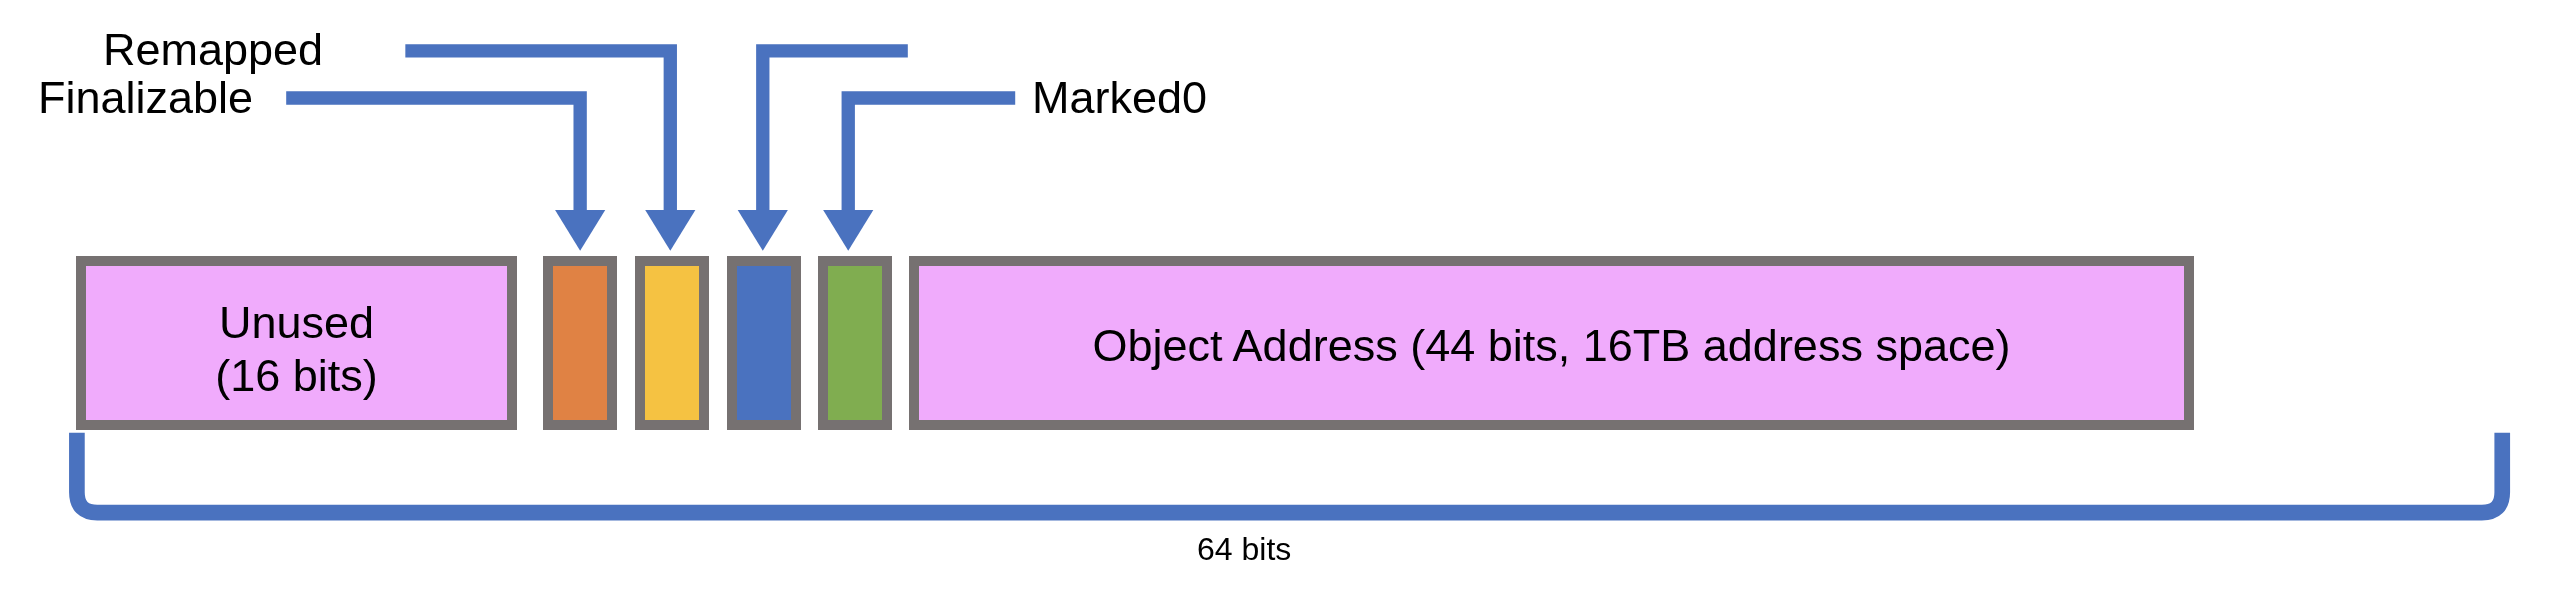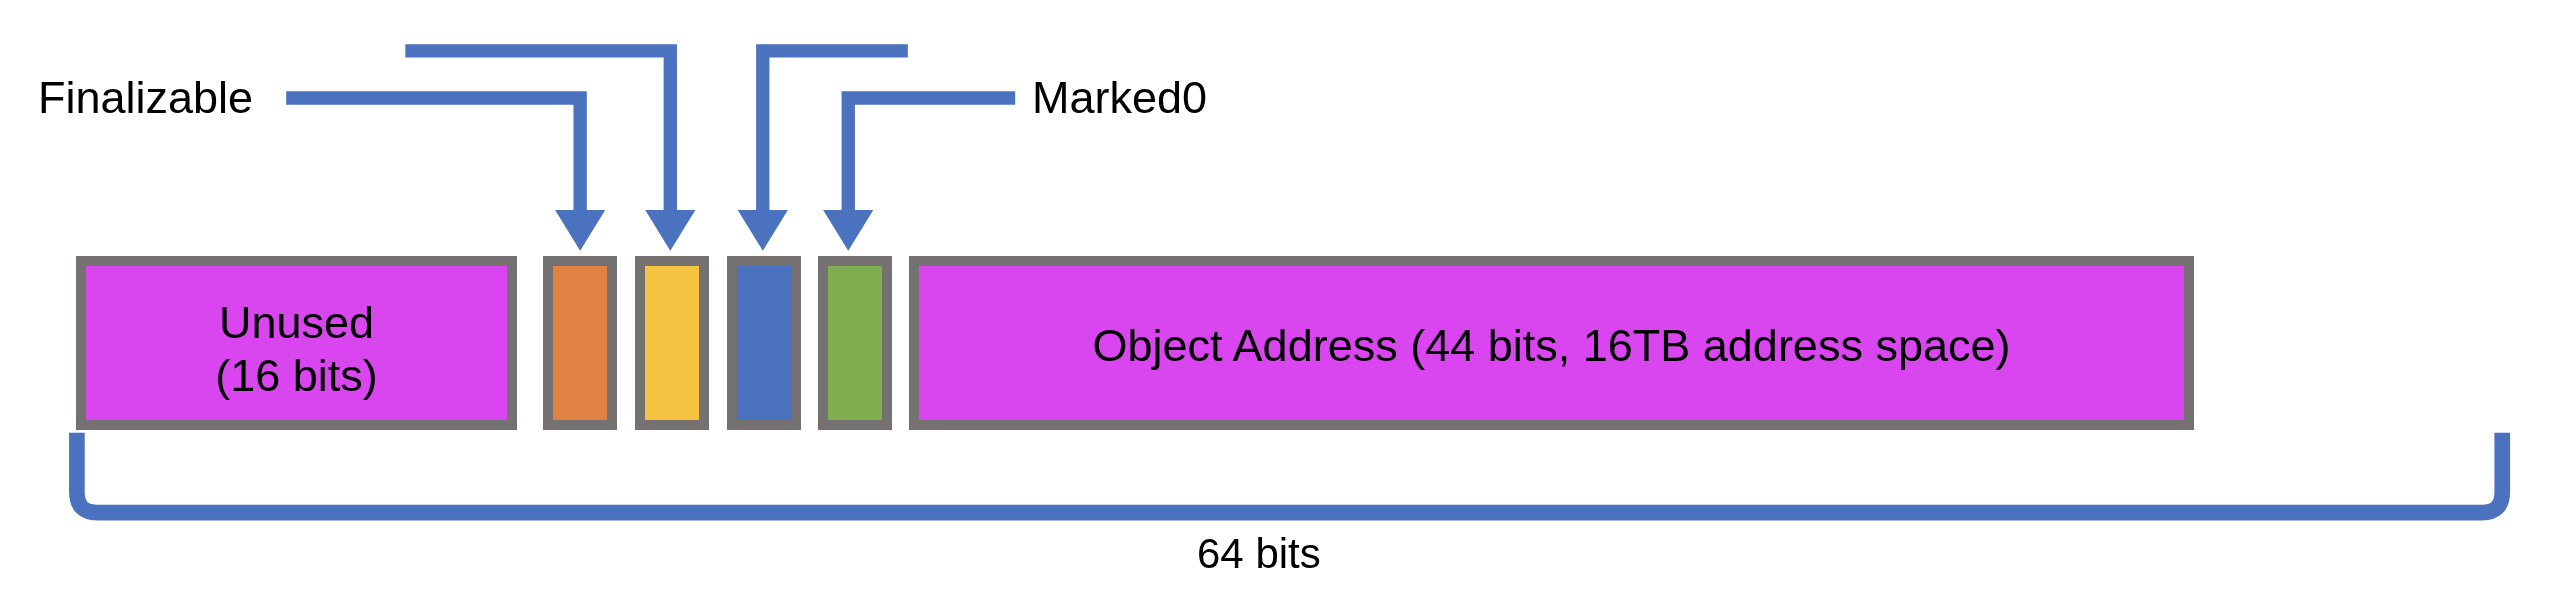--- a/index.html
+++ b/index.html
@@ -1,29 +1,30 @@
 <!DOCTYPE html>
 <html style="font-size:12.5px"><head>
 <meta charset="utf-8">
 <style>
   html,body{margin:0;padding:0;background:#ffffff;}
   body{font-family:"Liberation Sans","DejaVu Sans",sans-serif;}
   #stage{position:relative;width:2576px;height:613px;background:#ffffff;overflow:hidden;}
   #stage svg.layer{position:absolute;left:0;top:0;width:2576px;height:613px;}
   .lbl{position:absolute;white-space:nowrap;color:#000000;font-size:45px;line-height:1;font-family:"Liberation Sans","DejaVu Sans",sans-serif;}
-  .seg{position:absolute;box-sizing:border-box;border:10.2px solid #767171;background:#d946ef;}
+  .seg{position:absolute;box-sizing:border-box;border:10.2px solid #767171;background:#f0abfc;}
   .segtext{position:absolute;left:0;right:0;text-align:center;color:#000;font-size:45px;line-height:1.18;white-space:pre-line;font-family:"Liberation Sans","DejaVu Sans",sans-serif;}
   .flagbox{position:absolute;box-sizing:border-box;border:10.2px solid #767171;}
-  .brace-label{position:absolute;color:#000;font-size:42px;line-height:1;font-family:"Liberation Sans","DejaVu Sans",sans-serif;}
+  .brace-label{position:absolute;color:#000;font-size:32px;line-height:1;font-family:"Liberation Sans","DejaVu Sans",sans-serif;}
 </style>
 </head>
 <body>
 
 <div id="stage">
 
+  <div class="lbl" style="left:103px;top:27px;">Remapped</div>
 
   <div class="lbl" style="left:38px;top:75px;">Finalizable</div>
 
 
   <div class="lbl" style="left:1032px;top:75px;">Marked0</div>
 
   <svg class="layer" viewBox="0 0 3286 782" xmlns="http://www.w3.org/2000/svg">
 
     <g>
       <path d="M517,65 H855 V278" fill="none" stroke="#4A72BF" stroke-width="17"></path>

